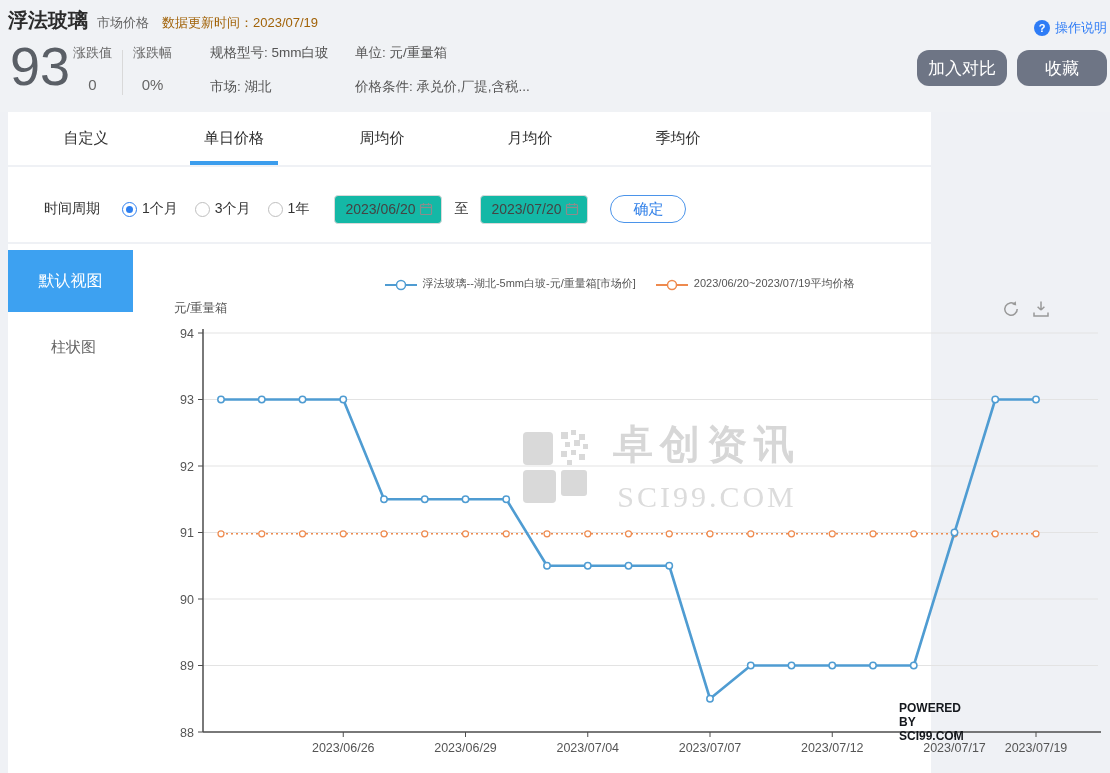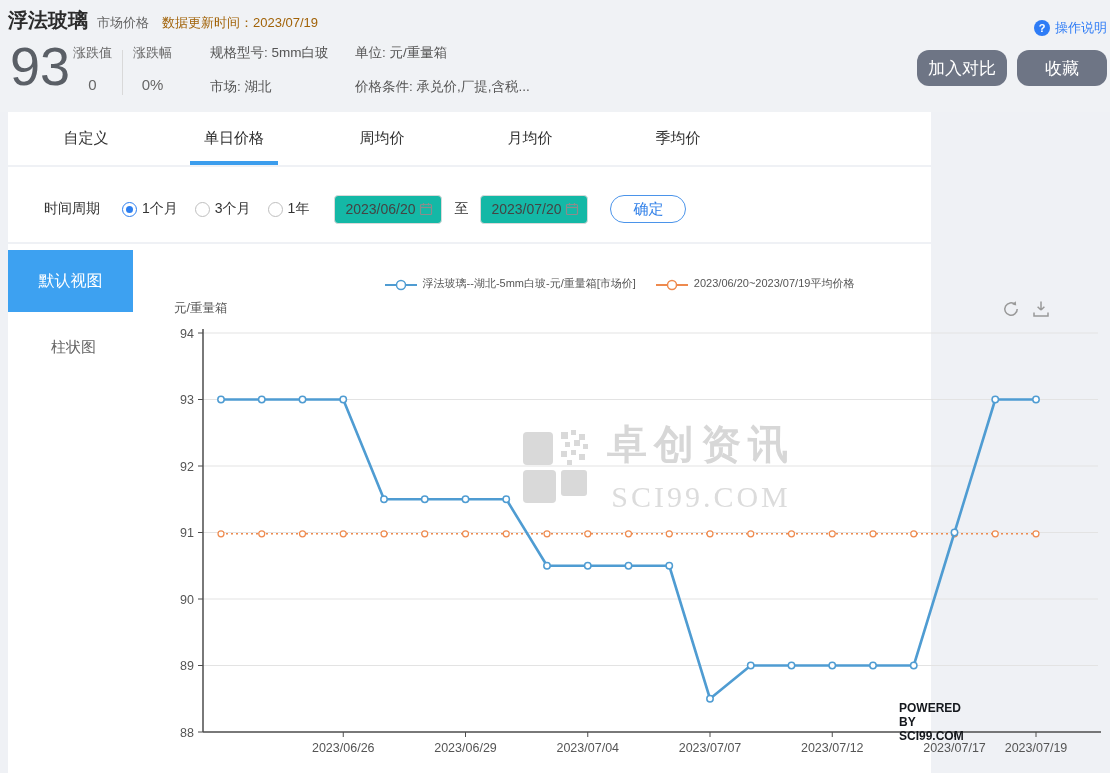--- a/index.html
+++ b/index.html
@@ -56,21 +56,21 @@
   .side-item.active { top:6px; width:125px; height:62px; background:#3da1f1; color:#fff; font-size:16px;
                       display:flex; align-items:center; justify-content:center; }
   .side-item.plain { top:88px; width:125px; height:30px; color:#666; font-size:15px;
                      display:flex; align-items:center; padding-left:43px; }
   .legend-row { position:absolute; left:130px; top:32px; width:963px; display:flex; justify-content:center;
                 gap:20px; align-items:center; }
   .legend-item { display:flex; align-items:flex-end; gap:6px; font-size:11px; color:#555; cursor:pointer; }
   .y-unit { position:absolute; left:166px; top:56px; font-size:12.5px; color:#555;text-align:center; }
   .chart-tool { position:absolute; top:55px; width:20px; height:20px; cursor:pointer; }
   .powered { position:absolute; left:891px; top:457px; font-size:12px; font-weight:bold; color:#15181d; }
-  .watermark { position:absolute; left:513px; top:180px; display:flex; gap:14px; pointer-events:none; }
+  .watermark { position:absolute; left:513px; top:180px; display:flex; gap:20px; pointer-events:none; }
   .wm-cn { font-size:40px; font-weight:bold; color:#d7d7d7; letter-spacing:7px; line-height:1; }
   .wm-en { font-family:"Liberation Serif","DejaVu Serif",serif; font-size:30px; color:#dcdcdc;
            letter-spacing:3px; margin-top:16px; text-align:center; }
   #chart-svg { position:absolute; left:130px; top:84px; }
   #chart-svg text { font-family:"Liberation Sans","DejaVu Sans",sans-serif; }
 </style>
 </head>
 <body>
 
 <div class="page">

